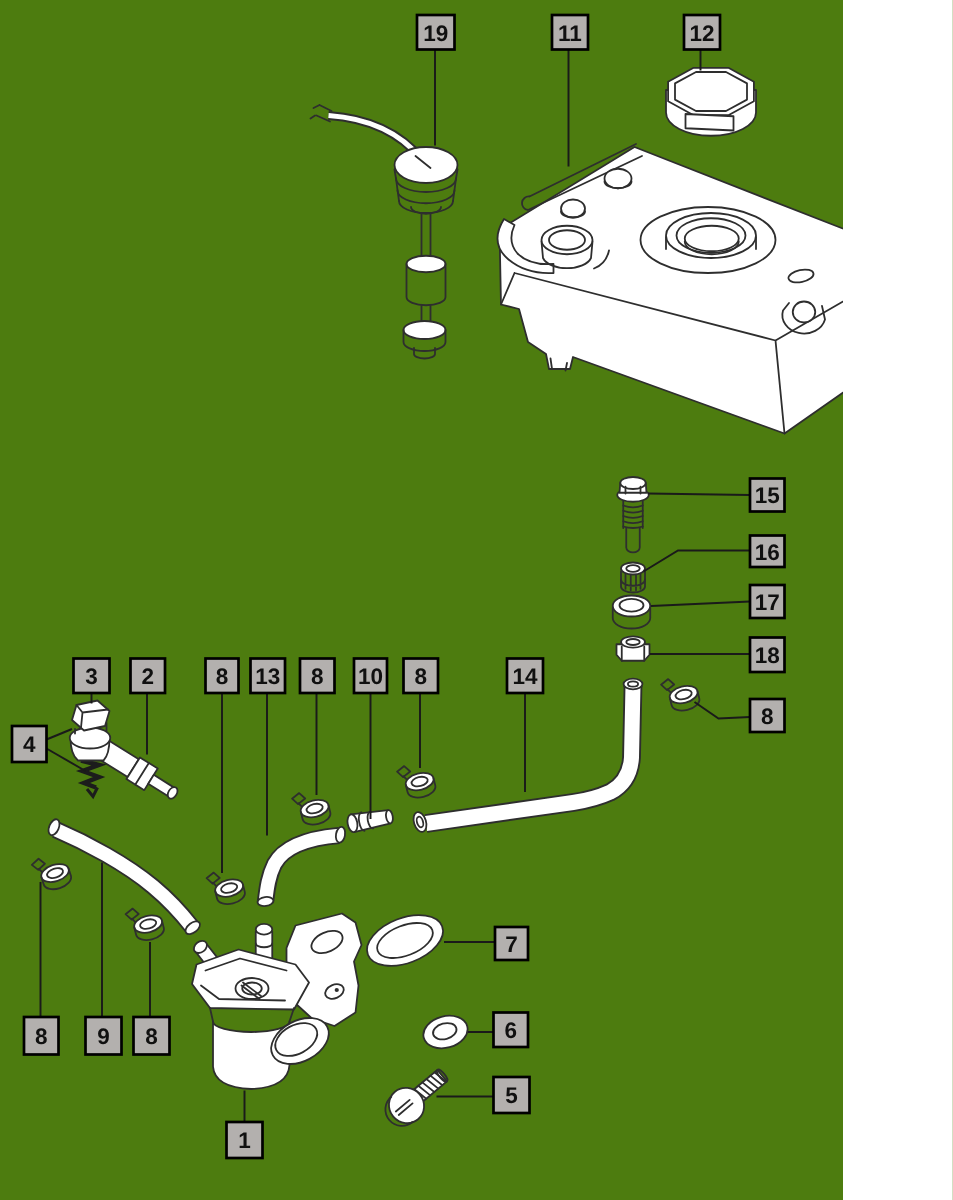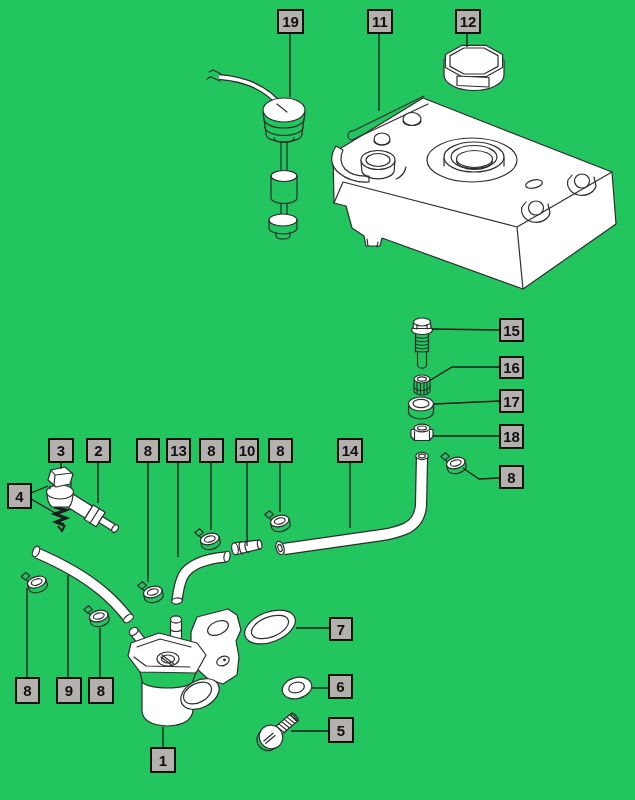--- a/index.html
+++ b/index.html
@@ -1,16 +1,16 @@
 <!DOCTYPE html>
 <html><head>
 <meta charset="utf-8">
 <style>
   html,body{margin:0;padding:0;background:#fff;}
-  .stage{position:relative;width:635px;height:800px;background:#22c55e;overflow:hidden;
+  .stage{position:relative;width:562px;height:800px;background:#4d7c0f;overflow:hidden;
          font-family:"Liberation Sans",sans-serif;}
   svg{display:block}
   .ln{fill:none;stroke:#2e2e2e;stroke-width:1.2;stroke-linecap:round;stroke-linejoin:round;}
   .fw{fill:#ffffff;stroke:#2e2e2e;stroke-width:1.2;stroke-linejoin:round;}
   .dk{stroke:#1c1c1c;fill:none;}
   .t-out{fill:none;stroke:#2e2e2e;stroke-linecap:butt;}
   .t-in{fill:none;stroke:#ffffff;stroke-linecap:butt;}
   .leader{fill:none;stroke:#1a1a1a;stroke-width:1.3;}
   .callout-box{stroke:#000;stroke-width:1.8;}
   .callout-text{font-family:"Liberation Sans",sans-serif;font-weight:bold;font-size:15px;

